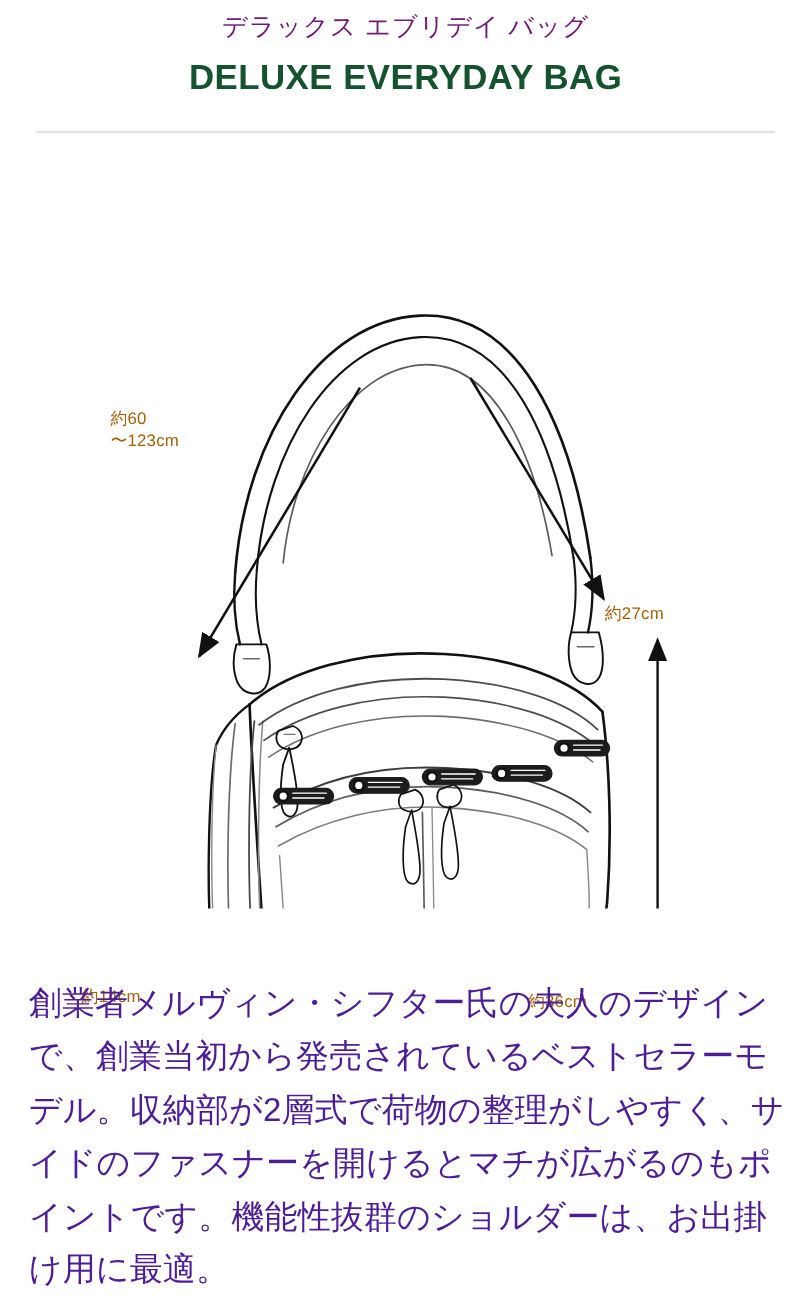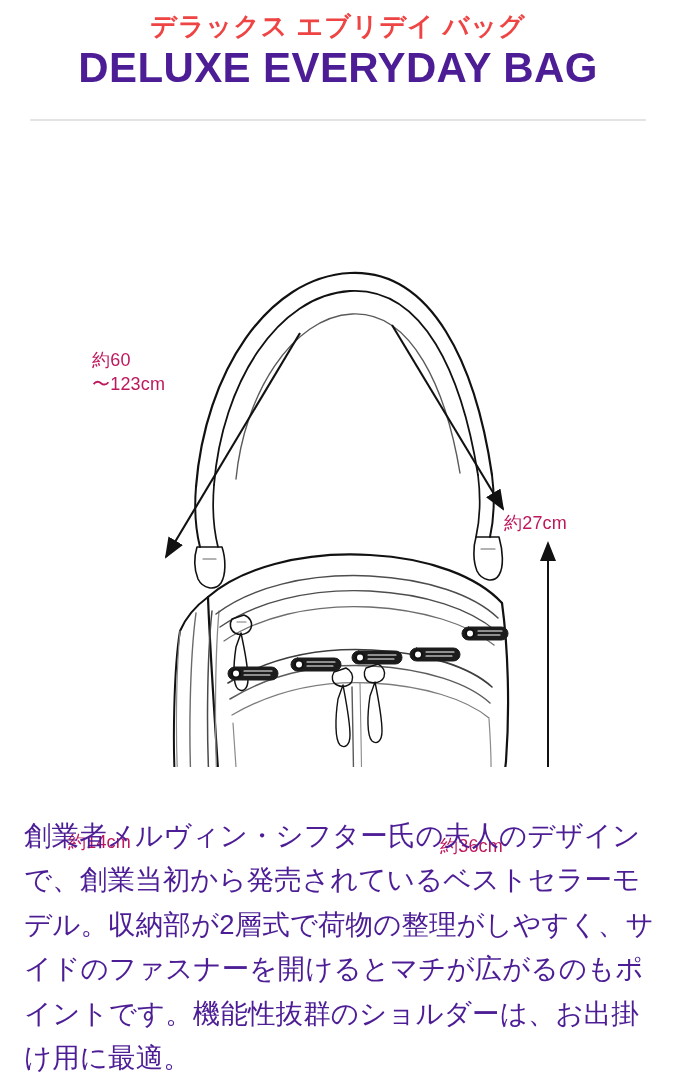--- a/index.html
+++ b/index.html
@@ -10,54 +10,54 @@
     font-family:"Liberation Sans","DejaVu Sans",sans-serif;
     color:#2b2b2b;
     overflow:hidden;
     position:relative;
   }
   .page{position:relative;width:676px;height:1080px;}
 
   
   .header{padding-top:10px;text-align:center;}
   .subtitle{
-    font-size:26px;
+    font-size:21px;
     letter-spacing:1px;
-    color:#ef4444;
+    color:#701a75;
     line-height:1.25;
-    font-weight:700;
+    font-weight:400;
   }
   .title{
-    font-size:42px;
+    font-size:29px;
     font-weight:700;
     letter-spacing:0.4px;
-    color:#4c1d95;
-    margin-top:0;
+    color:#14532d;
+    margin-top:12px;
     line-height:1.2;
   }
   .divider{
     height:2px;
     background:#e3e3e3;
     margin:26px 30px 0 30px;
     border-radius:2px;
   }
 
   
   .figure{
     position:relative;
     width:676px;
     height:640px;
     margin-top:6px;
   }
   .figure svg{display:block;}
 
   .dimlabel{
     position:absolute;
-    font-size:18px;
-    color:#be185d;
+    font-size:14px;
+    color:#a16207;
     line-height:1.32;
     white-space:pre;
     letter-spacing:0.2px;
   }
   #lbl-strap{left:92px;top:222px;}
   #lbl-height{left:504px;top:385px;}
   #lbl-depth{left:68px;top:704px;text-align:right;}
   #lbl-width{left:440px;top:708px;}
 
   

